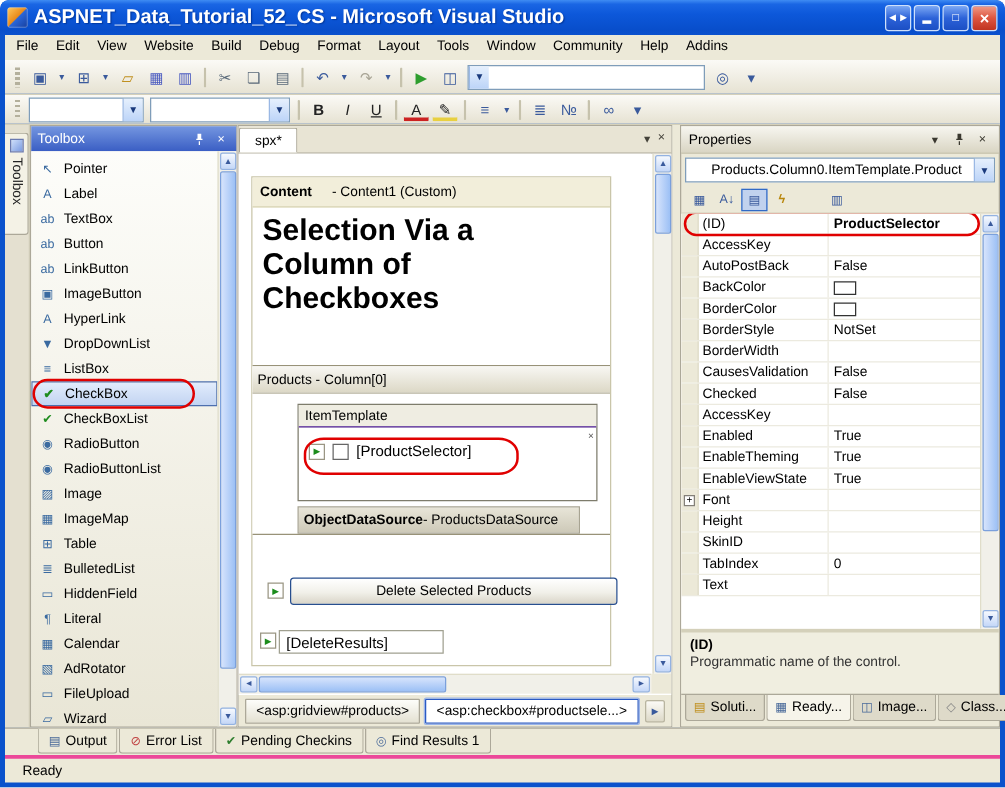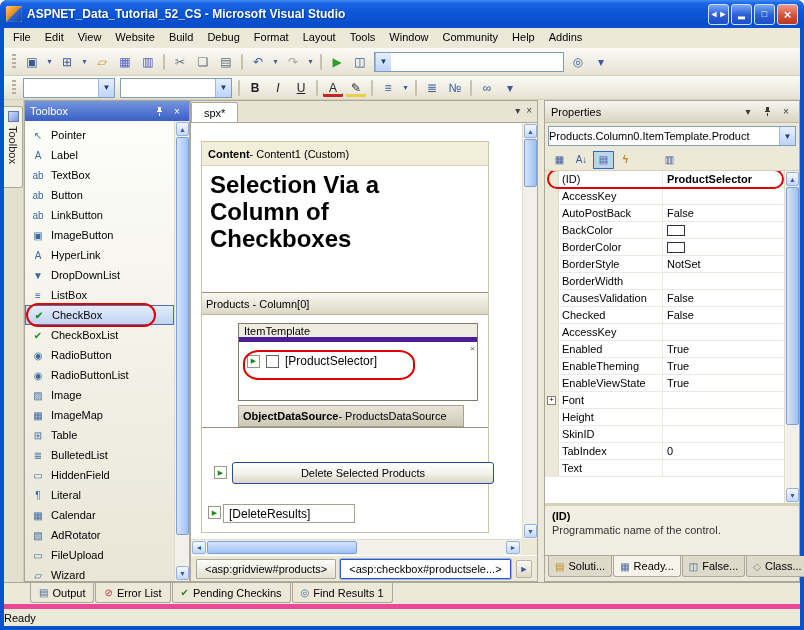--- a/index.html
+++ b/index.html
@@ -2,21 +2,21 @@
 <html><head>
 <meta charset="utf-8">
 <style>
   *{margin:0;padding:0;box-sizing:border-box;font-family:"Liberation Sans",sans-serif;}
   body{margin:0;background:#fff;}
   .window{position:relative;width:804px;height:630px;background:#0a52cc;border-radius:7px 7px 0 0;overflow:hidden;font-size:11px;color:#000;}
   
   .titlebar{position:absolute;top:0;left:0;right:0;height:28px;border-radius:7px 7px 0 0;display:flex;align-items:center;gap:5px;padding:0 6px;
     background:linear-gradient(180deg,#3f8cf3 0%,#1a66e4 12%,#0d58da 40%,#084ecb 85%,#0b51ce 100%);}
   .app-icon{width:16px;height:16px;border-radius:2px;background:linear-gradient(135deg,#ffc95e 0%,#e88a1a 48%,#2a66d8 52%,#173f9e 100%);box-shadow:0 0 1px #fff inset;}
-  .title-text{color:#fff;font-weight:bold;font-size:12px;text-shadow:1px 1px 1px #0339a0;flex:1;white-space:nowrap;overflow:hidden;}
+  .title-text{color:#fff;font-weight:bold;font-size:16px;text-shadow:1px 1px 1px #0339a0;flex:1;white-space:nowrap;overflow:hidden;}
   .win-btns{display:flex;gap:2px;}
   .win-btn{width:21px;height:21px;border:1px solid #cfe0fb;border-radius:3px;color:#fff;font-size:9px;display:flex;align-items:center;justify-content:center;
     background:linear-gradient(180deg,#7aa7f4,#2c62d8 50%,#1c4fc4);}
   .win-btn.close{background:linear-gradient(180deg,#f09a86,#dd5540 50%,#c03420);font-size:13px;font-weight:bold;}
   
   .menubar{position:absolute;top:28px;left:4px;width:796px;height:20px;background:#ece9d8;display:flex;align-items:flex-start;padding-left:2px;}
   .menu-item{padding:3px 7px;white-space:nowrap;}
   .toolbar{position:absolute;left:4px;width:796px;display:flex;align-items:center;gap:1px;background:linear-gradient(180deg,#fbfaf6,#e6e2d2);border-bottom:1px solid #d4d0ba;}
   .toolbar1{top:48px;height:28px;padding-left:4px;}
   .toolbar2{top:76px;height:24px;padding-left:4px;}
@@ -58,27 +58,27 @@
   .hscroll .sb-thumb{top:1px;height:13px;background:linear-gradient(180deg,#d7e4fc,#9cc0f5);}
   .corner{position:absolute;right:0;bottom:0;width:16px;height:16px;background:#ece9d8;}
   
   .designer{position:absolute;left:186px;top:0;width:348px;height:482px;display:flex;flex-direction:column;border:1px solid #aca899;background:#fff;}
   .doc-tabs{position:relative;height:22px;flex:0 0 22px;background:#e8e4d4;display:flex;align-items:flex-end;border-bottom:1px solid #aca899;}
   .doc-tab{height:20px;margin-left:0;padding:0 12px;background:#fff;border:1px solid #aca899;border-bottom:none;border-radius:2px 2px 0 0;display:flex;align-items:center;font-size:11px;}
   .doc-tab-btns{position:absolute;right:5px;top:4px;display:flex;gap:6px;color:#44423a;font-size:10px;}
   .canvas-wrap{position:relative;flex:1;background:#fff;}
   .canvas{position:absolute;left:0;top:0;right:16px;bottom:16px;overflow:hidden;background:#fff;}
   .content-box{position:absolute;left:10px;top:18px;width:288px;height:392px;border:1px solid #c9c5a9;background:#fff;}
-  .cb-header{height:24px;background:#f2eeda;border-bottom:1px solid #d8d3b4;display:flex;align-items:center;padding:0 6px;white-space:nowrap;overflow:hidden;}
+  .cb-header{height:24px;background:#f2eeda;border-bottom:1px solid #d8d3b4;display:flex;align-items:center;padding:0 6px;white-space:nowrap;overflow:hidden;gap:16px;}
   .b{font-weight:bold;}
   .page-heading{position:absolute;left:8px;top:30px;width:225px;font-size:24px;font-weight:bold;line-height:1.12;}
   .gv-panel{position:absolute;left:0;top:150px;right:0;height:136px;border:1px solid #989278;border-left:none;border-right:none;background:#fff;}
   .gv-header{height:22px;background:linear-gradient(180deg,#f8f7f3,#dcd8c6);border-bottom:1px solid #b8b4a0;display:flex;align-items:center;padding:0 4px;}
   .it-box{position:absolute;left:36px;top:30px;width:240px;height:78px;border:1px solid #7e7c6c;background:#fff;}
-  .it-header{height:18px;background:#efede2;border-bottom:5px solid #4c1d95;display:flex;align-items:center;padding:0 5px;}
+  .it-header{height:18px;background:#efede2;border-bottom:1px solid #4c1d95;display:flex;align-items:center;padding:0 5px;}
   .it-x{position:absolute;right:2px;top:20px;font-size:8px;color:#555;}
   .it-row{position:relative;display:flex;align-items:center;gap:6px;padding:12px 8px;}
   .adorner{width:13px;height:13px;flex:0 0 13px;border:1px solid #9a9684;background:#fff;color:#1c8c1c;font-size:7px;display:flex;align-items:center;justify-content:center;}
   .dcheckbox{width:13px;height:13px;flex:0 0 13px;border:1px solid #666;background:#fff;}
   .it-label{font-size:12px;white-space:nowrap;}
   .designer-oval{position:absolute;left:4px;top:26px;width:172px;height:30px;border:2px solid #e00000;border-radius:16px / 13px;pointer-events:none;z-index:5;}
   .ods-bar{position:absolute;left:36px;top:112px;width:226px;height:22px;background:linear-gradient(180deg,#e8e5d8,#cdc9b8);border:1px solid #a8a492;
     display:flex;align-items:center;padding:0 4px;white-space:nowrap;overflow:hidden;}
   .del-adorner{position:absolute;left:12px;top:324px;}
   .xp-btn{position:absolute;left:30px;top:320px;width:262px;height:22px;border:1px solid #274e8e;border-radius:3px;
@@ -89,21 +89,21 @@
   .tag-tab{height:20px;display:flex;align-items:center;padding:0 8px;background:linear-gradient(180deg,#fdfdfa,#e4e1d2);border:1px solid #aca899;border-radius:1px;white-space:nowrap;}
   .tag-tab.selected{border:1px solid #2a5ac4;outline:1px solid #9ab4e8;background:#fff;}
   .tag-arrow{margin-left:auto;width:16px;height:18px;display:flex;align-items:center;justify-content:center;color:#3a5a9c;font-size:9px;border:1px solid #b8b4a0;border-radius:2px;background:linear-gradient(180deg,#fbfaf6,#ddd9c8);}
   .splitter{position:absolute;left:534px;top:0;width:6px;height:482px;background:#ece9d8;}
   
   .props{position:absolute;left:540px;top:0;width:256px;height:482px;display:flex;flex-direction:column;background:#ece9d8;border:1px solid #aca899;}
   .pr-header{height:22px;flex:0 0 22px;display:flex;align-items:center;gap:5px;padding:0 6px;background:linear-gradient(180deg,#f7f6f0,#d9d5c3);border-bottom:1px solid #c2bea8;}
   .pr-header .t{flex:1;}
   .pr-hbtn{width:14px;height:14px;display:flex;align-items:center;justify-content:center;color:#3a382f;font-size:10px;}
   .pr-combo{height:20px;flex:0 0 20px;margin:3px;background:#fff;border:1px solid #7f9db9;display:flex;align-items:center;}
-  .pr-combo .txt{flex:1;padding:0 0;white-space:nowrap;overflow:hidden;}
+  .pr-combo .txt{flex:1;padding:0 20px;white-space:nowrap;overflow:hidden;}
   .pr-toolbar{height:22px;flex:0 0 22px;display:flex;align-items:center;gap:1px;padding:0 4px;border-bottom:1px solid #d4d0ba;}
   .pr-tbtn{min-width:21px;height:18px;display:flex;align-items:center;justify-content:center;font-size:10px;color:#3a5a9c;border:1px solid transparent;padding:0 2px;}
   .pr-tbtn.pressed{border:1px solid #316ac5;background:#c1d2ee;}
   .pr-grid{position:relative;flex:1;background:#fff;overflow:hidden;}
   .pr-rows{position:absolute;left:0;top:0;right:15px;bottom:0;}
   .prop-row{position:relative;height:17px;display:flex;border-bottom:1px solid #eceadf;}
   .prop-gutter{width:14px;flex:0 0 14px;background:#ece9d8;border-right:1px solid #dedbc8;display:flex;align-items:center;justify-content:center;}
   .expander{display:none;}
   .expander.visible{display:flex;width:9px;height:9px;border:1px solid #848078;background:#fff;align-items:center;justify-content:center;font-size:8px;line-height:1;}
   .prop-name{width:104px;flex:0 0 104px;padding:2px 3px 0 3px;border-right:1px solid #eceadf;white-space:nowrap;overflow:hidden;}
@@ -120,21 +120,21 @@
   .pr-desc .dt{font-weight:bold;}
   .pr-desc .dd{color:#333;margin-top:2px;}
   .pr-tabs{height:26px;flex:0 0 26px;display:flex;align-items:flex-start;gap:1px;padding:0 3px;background:#ece9d8;border-top:1px solid #aca899;}
   .pr-tab{display:flex;align-items:center;gap:4px;height:21px;padding:0 6px;border:1px solid #aca899;border-top:none;border-radius:0 0 3px 3px;background:#dedac9;white-space:nowrap;}
   .pr-tab.active{background:#f6f4ea;}
   .pr-tab .tab-icon{font-size:10px;}
   
   .bottom-tabs{position:absolute;left:4px;top:582px;width:796px;height:22px;background:#ece9d8;display:flex;align-items:flex-start;gap:1px;padding-left:26px;border-top:1px solid #aca899;}
   .b-tab{display:flex;align-items:center;gap:4px;height:20px;padding:0 8px;border:1px solid #aca899;border-top:none;border-radius:0 0 3px 3px;background:#ece9d8;white-space:nowrap;}
   .b-tab .tab-icon{font-size:10px;}
-  .statusbar{position:absolute;left:4px;top:604px;width:796px;height:22px;background:#ece9d8;border-top:5px solid #ec4899;display:flex;align-items:center;padding-left:0;}
+  .statusbar{position:absolute;left:4px;top:604px;width:796px;height:22px;background:#ece9d8;border-top:3px solid #ec4899;display:flex;align-items:center;padding-left:14px;}
   
   [data-name="checkbox-icon"]{color:#1e8c1e;font-weight:bold;}
   [data-name="checkboxlist-icon"]{color:#1e8c1e;}
   [data-name="start-debug-icon"]{color:#2e9e2e;}
   [data-name="open-file-icon"]{color:#c09020;}
   [data-name="save-icon"],[data-name="save-all-icon"]{color:#4a5ac0;}
   [data-name="cut-icon"],[data-name="copy-icon"],[data-name="paste-icon"]{color:#5a6a7a;}
   [data-name="redo-icon"]{color:#a8a495;}
   [data-name="bold-icon"]{font-weight:bold;font-family:"Liberation Serif",serif;color:#222;}
   [data-name="italic-icon"]{font-style:italic;font-family:"Liberation Serif",serif;color:#222;}
@@ -741,21 +741,21 @@
         <span class="pr-tab" data-name="panel-tab">
             <span class="tab-icon" data-name="solution-explorer-icon">▤</span>
             <span>Soluti...</span>
           </span>
           <span class="pr-tab active" data-name="panel-tab">
             <span class="tab-icon" data-name="properties-tab-icon">▦</span>
             <span>Ready...</span>
           </span>
           <span class="pr-tab" data-name="panel-tab">
             <span class="tab-icon" data-name="server-explorer-icon">◫</span>
-            <span>False...</span>
+            <span>Image...</span>
           </span>
           <span class="pr-tab" data-name="panel-tab">
             <span class="tab-icon" data-name="class-view-icon">◇</span>
             <span>Class...</span>
           </span>
       </div>
     </div>
   </div>
 
   <div class="bottom-tabs" data-name="bottom-tab-strip">

